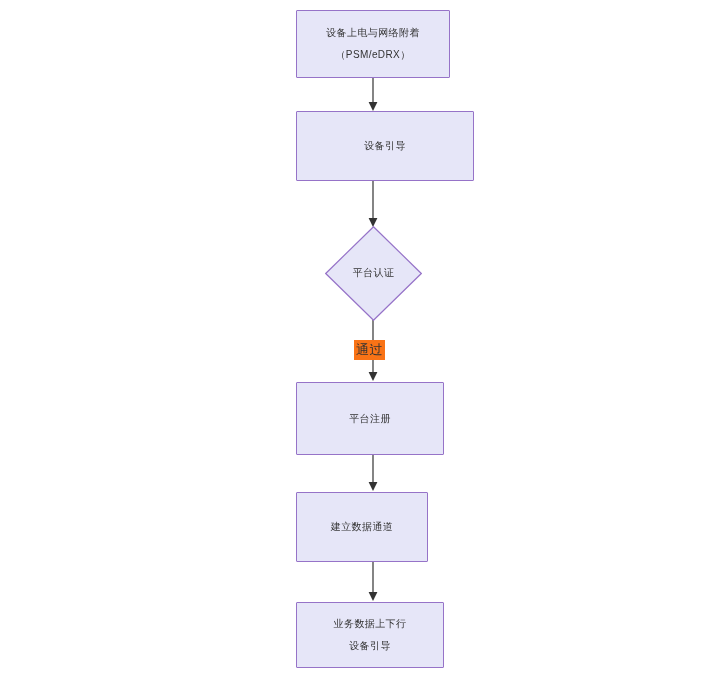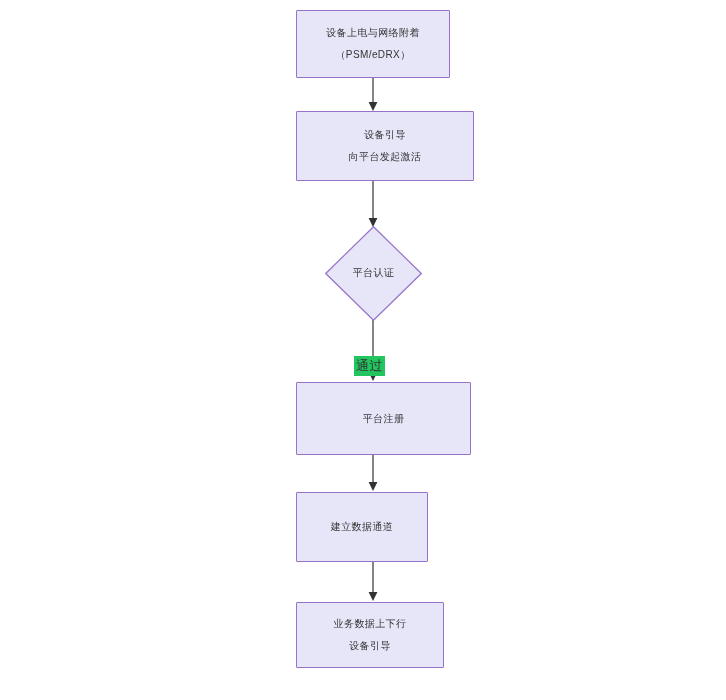--- a/index.html
+++ b/index.html
@@ -57,29 +57,28 @@
   }
   .edge {
     position: absolute;
   }
   .edge svg {
     display: block;
     overflow: visible;
   }
   .edge-label {
     position: absolute;
-    background: #22c55e;
+    background: #f97316;
     color: #333333;
     font-size: 13px;
     line-height: 18px;
     letter-spacing: 0.4px;
     padding: 1px 2px;
     white-space: nowrap;
     z-index: 3;
-    margin-top: 16px;
   }
 </style>
 </head>
 <body>
 
 <div id="flow-canvas">
 
   <div class="edge" style="left:363px; top:78px; width:20px; height:34px;">
     <svg width="20" height="34" viewBox="0 0 20 34" aria-hidden="true">
       <line x1="10" y1="0" x2="10" y2="26" stroke="#333333" stroke-width="1.2"></line>
@@ -116,31 +115,30 @@
     </svg>
   </div>
 
   <div class="node process" style="left:296px; top:10px; width:154px; height:68px;">
     <span class="node-line">设备上电与网络附着</span>
     <span class="node-line">（PSM/eDRX）</span>
   </div>
 
   <div class="node process" style="left:296px; top:111px; width:178px; height:70px;">
     <span class="node-line">设备引导</span>
-    <span class="node-line">向平台发起激活</span>
   </div>
 
   <div class="node decision" style="left:325px; top:226px; width:97px; height:95px;">
     <svg class="diamond-shape" viewBox="0 0 97 95" preserveAspectRatio="none" aria-hidden="true">
       <polygon points="48.5,0.7 96.3,47.5 48.5,94.3 0.7,47.5" fill="#e6e6f8" stroke="#9673c8" stroke-width="1.2"></polygon>
     </svg>
     <span class="node-line diamond-label">平台认证</span>
   </div>
 
-  <div class="node process" style="left:296px; top:382px; width:175px; height:73px;">
+  <div class="node process" style="left:296px; top:382px; width:148px; height:73px;">
     <span class="node-line">平台注册</span>
   </div>
 
   <div class="node process" style="left:296px; top:492px; width:132px; height:70px;">
     <span class="node-line">建立数据通道</span>
   </div>
 
   <div class="node process" style="left:296px; top:602px; width:148px; height:66px;">
     <span class="node-line">业务数据上下行</span>
     <span class="node-line">设备引导</span>

